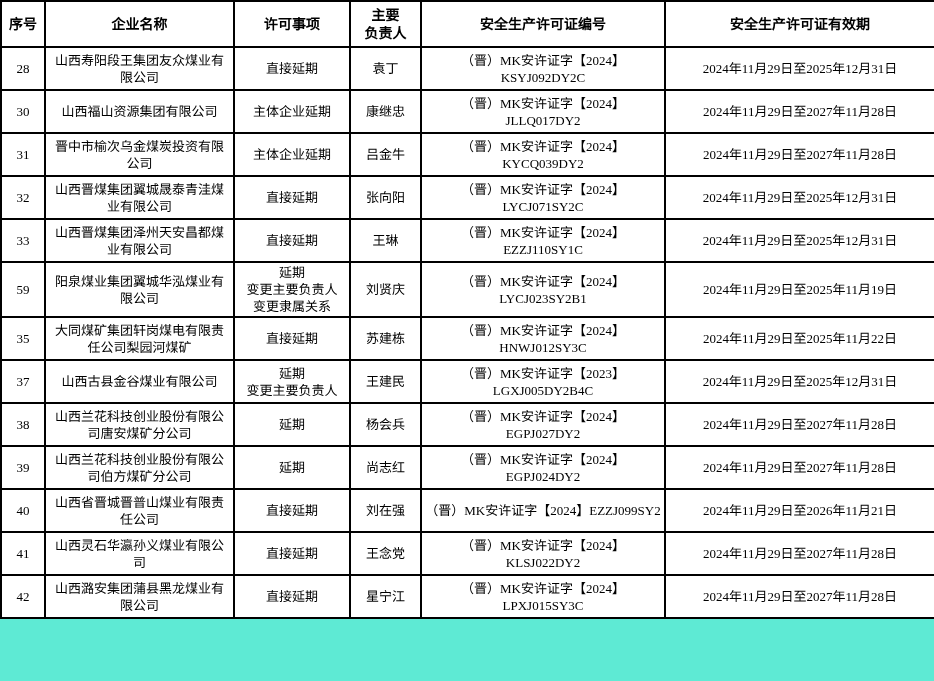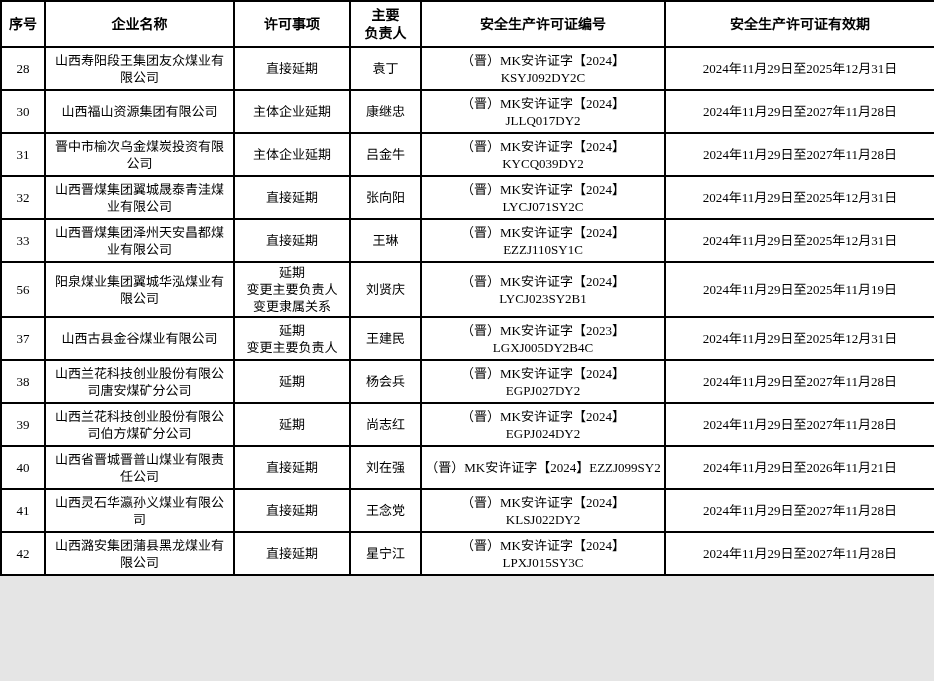--- a/index.html
+++ b/index.html
@@ -4,21 +4,21 @@
 <style>
   html, body {
     margin: 0;
     padding: 0;
     background: #ffffff;
     font-family: "Liberation Sans", "DejaVu Sans", sans-serif;
   }
   .page {
     width: 934px;
     height: 681px;
-    background: #e5e5e5;
+    background: #5eead4;
     overflow: hidden;
   }
   table.license-table {
     width: 934px;
     border-collapse: collapse;
     table-layout: fixed;
     background: #ffffff;
     color: #000000;
   }
   table.license-table th,
@@ -110,28 +110,36 @@
   </tr>
         <tr>
     <td class="cell-no">33</td>
     <td class="cell-company">山西晋煤集团泽州天安昌都煤业有限公司</td>
     <td class="cell-matter">直接延期</td>
     <td class="cell-person">王琳</td>
     <td class="cell-license">（晋）MK安许证字【2024】EZZJ110SY1C</td>
     <td class="cell-validity">2024年11月29日至2025年12月31日</td>
   </tr>
         <tr>
-    <td class="cell-no">56</td>
+    <td class="cell-no">59</td>
     <td class="cell-company">阳泉煤业集团翼城华泓煤业有限公司</td>
     <td class="cell-matter">延期
 变更主要负责人
 变更隶属关系</td>
     <td class="cell-person">刘贤庆</td>
     <td class="cell-license">（晋）MK安许证字【2024】LYCJ023SY2B1</td>
     <td class="cell-validity">2024年11月29日至2025年11月19日</td>
+  </tr>
+        <tr>
+    <td class="cell-no">35</td>
+    <td class="cell-company">大同煤矿集团轩岗煤电有限责任公司梨园河煤矿</td>
+    <td class="cell-matter">直接延期</td>
+    <td class="cell-person">苏建栋</td>
+    <td class="cell-license">（晋）MK安许证字【2024】HNWJ012SY3C</td>
+    <td class="cell-validity">2024年11月29日至2025年11月22日</td>
   </tr>
         <tr>
     <td class="cell-no">37</td>
     <td class="cell-company">山西古县金谷煤业有限公司</td>
     <td class="cell-matter">延期
 变更主要负责人</td>
     <td class="cell-person">王建民</td>
     <td class="cell-license">（晋）MK安许证字【2023】LGXJ005DY2B4C</td>
     <td class="cell-validity">2024年11月29日至2025年12月31日</td>
   </tr>

